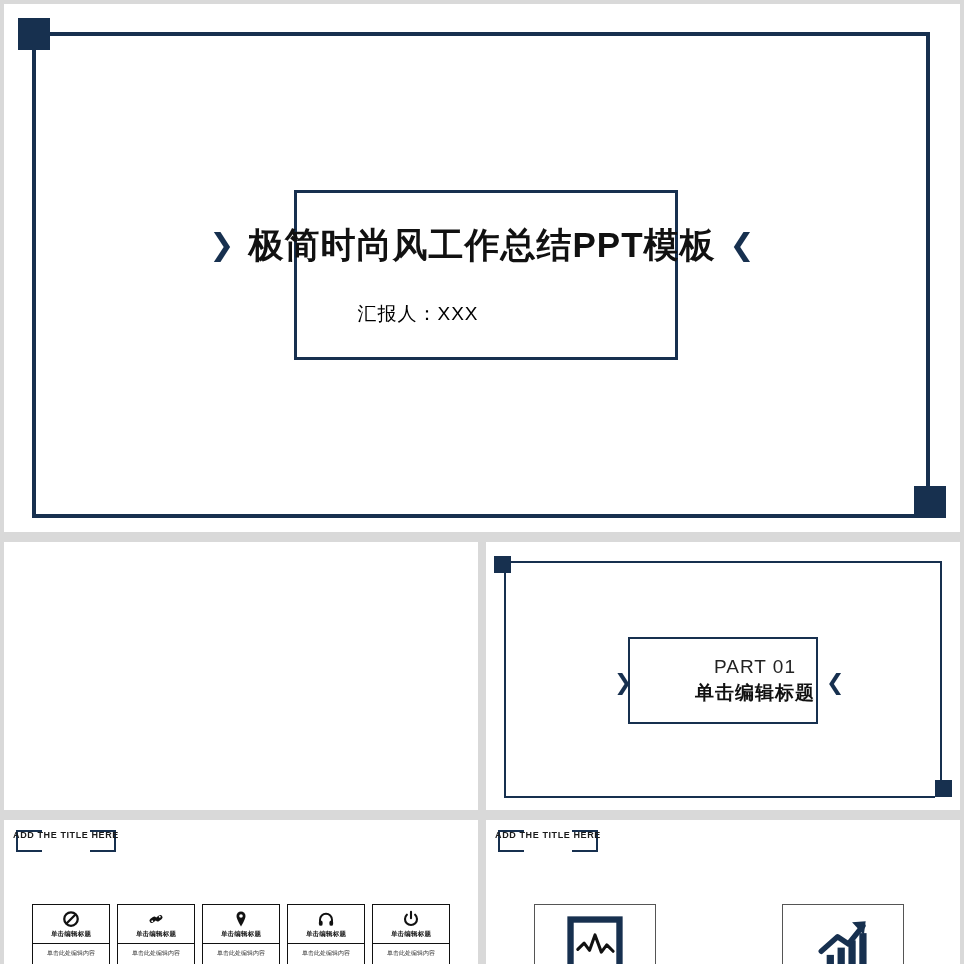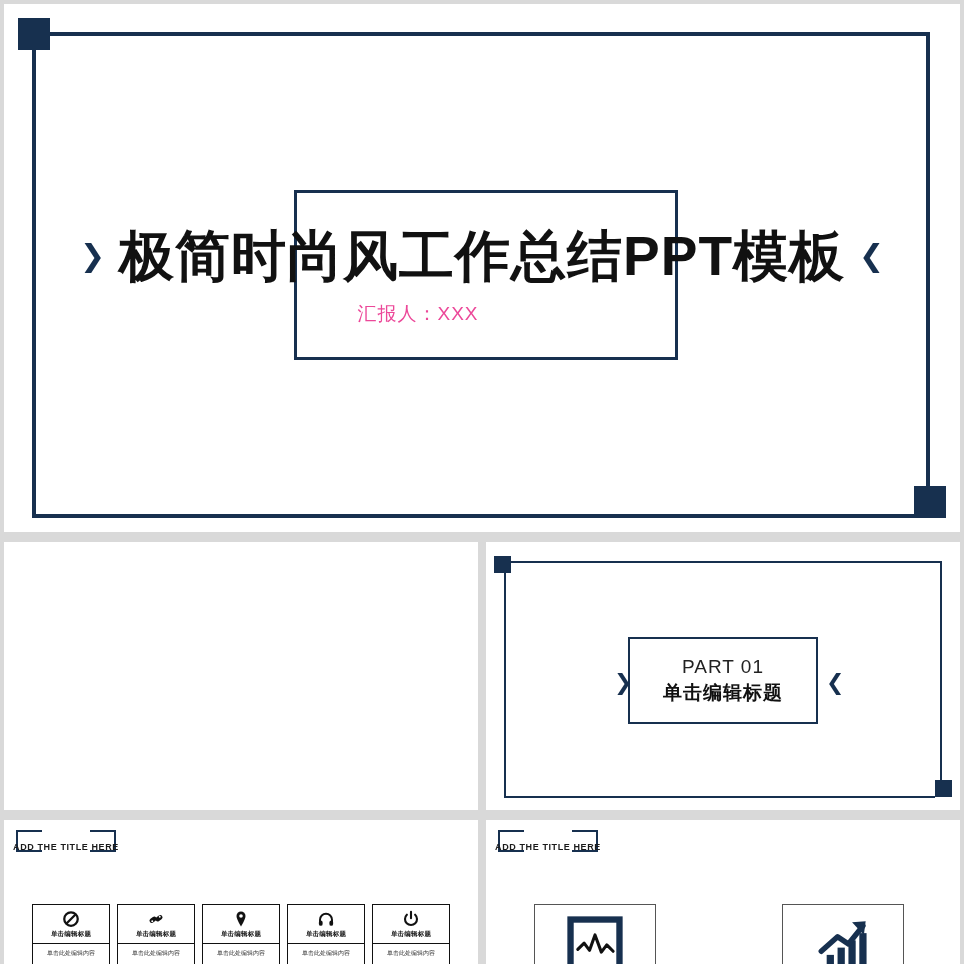--- a/index.html
+++ b/index.html
@@ -32,27 +32,27 @@
 
   #slide-title .inner-box{
     position:absolute;left:290px;top:186px;width:384px;height:170px;
     border:3px solid #17304f;box-sizing:border-box;
   }
   #slide-title .title-row{
     position:absolute;left:0;top:222px;width:956px;
     display:flex;align-items:center;justify-content:center;gap:14px;
   }
   #slide-title .main-title{
-    font-size:55px;font-weight:bold;color:#111111;letter-spacing:1px;
+    font-size:35px;font-weight:bold;color:#111111;letter-spacing:1px;
     white-space:nowrap;line-height:1.1;
   }
   #slide-title .chev{color:#17304f;font-size:30px;font-weight:bold;line-height:1;}
   #slide-title .subtitle{
     position:absolute;left:0;top:297px;width:828px;text-align:center;
-    font-size:19px;color:#ec4899;letter-spacing:1px;
+    font-size:19px;color:#000000;letter-spacing:1px;
   }
 
   
   .bracket{position:relative;display:inline-block;}
   .bracket .bk{position:absolute;background:#17304f;}
   .bracket .bk-tl-h{left:0;top:0;height:2px;}
   .bracket .bk-tr-h{right:0;top:0;height:2px;}
   .bracket .bk-bl-h{left:0;bottom:0;height:2px;}
   .bracket .bk-br-h{right:0;bottom:0;height:2px;}
   .bracket .bk-l{left:0;top:0;bottom:0;width:2px;}
@@ -66,35 +66,35 @@
   #slide-part .fr-right{position:absolute;left:454px;top:19px;width:2px;height:228px;background:#17304f;}
   #slide-part .fr-bottom{position:absolute;left:18px;top:254px;width:431px;height:2px;background:#17304f;}
   #slide-part .fr-left{position:absolute;left:18px;top:21px;width:2px;height:235px;background:#17304f;}
 
   #slide-part .part-box{
     position:absolute;left:142px;top:95px;width:190px;height:87px;
     border:2px solid #17304f;box-sizing:border-box;
   }
   #slide-part .part-text{
     position:absolute;left:142px;top:95px;width:190px;height:87px;
-    display:flex;flex-direction:column;align-items:center;justify-content:center;gap:2px;
+    display:flex;flex-direction:column;align-items:center;justify-content:center;gap:2px;padding-left:32px;
   }
   #slide-part .part-en{font-size:19px;color:#222;font-weight:300;letter-spacing:1px;}
   #slide-part .part-cn{font-size:19px;color:#111;font-weight:bold;letter-spacing:1px;}
   #slide-part .pchev{position:absolute;color:#17304f;font-size:22px;font-weight:bold;top:128px;}
   #slide-part .pchev-l{left:128px;}
   #slide-part .pchev-r{left:340px;}
 
   
   .tag-head{position:absolute;left:12px;top:10px;}
   .tag-frame{width:100px;height:22px;}
   .tag-frame .bk-tl-h,.tag-frame .bk-bl-h{width:26px;}
   .tag-frame .bk-tr-h,.tag-frame .bk-br-h{width:26px;}
   .tag-frame .tag-wrap{
-    position:absolute;inset:0;display:flex;align-items:flex-end;justify-content:center;
+    position:absolute;inset:0;display:flex;align-items:flex-start;justify-content:center;
   }
   .tag-frame .tag-text{font-size:9px;font-weight:bold;letter-spacing:0.6px;color:#1b1b1b;white-space:nowrap;}
 
   
   #slide-icons .cards{
     position:absolute;left:28px;top:84px;width:420px;
     display:flex;gap:7px;
   }
   #slide-icons .card{
     width:78px;border:1.5px solid #111;box-sizing:border-box;background:#fff;

